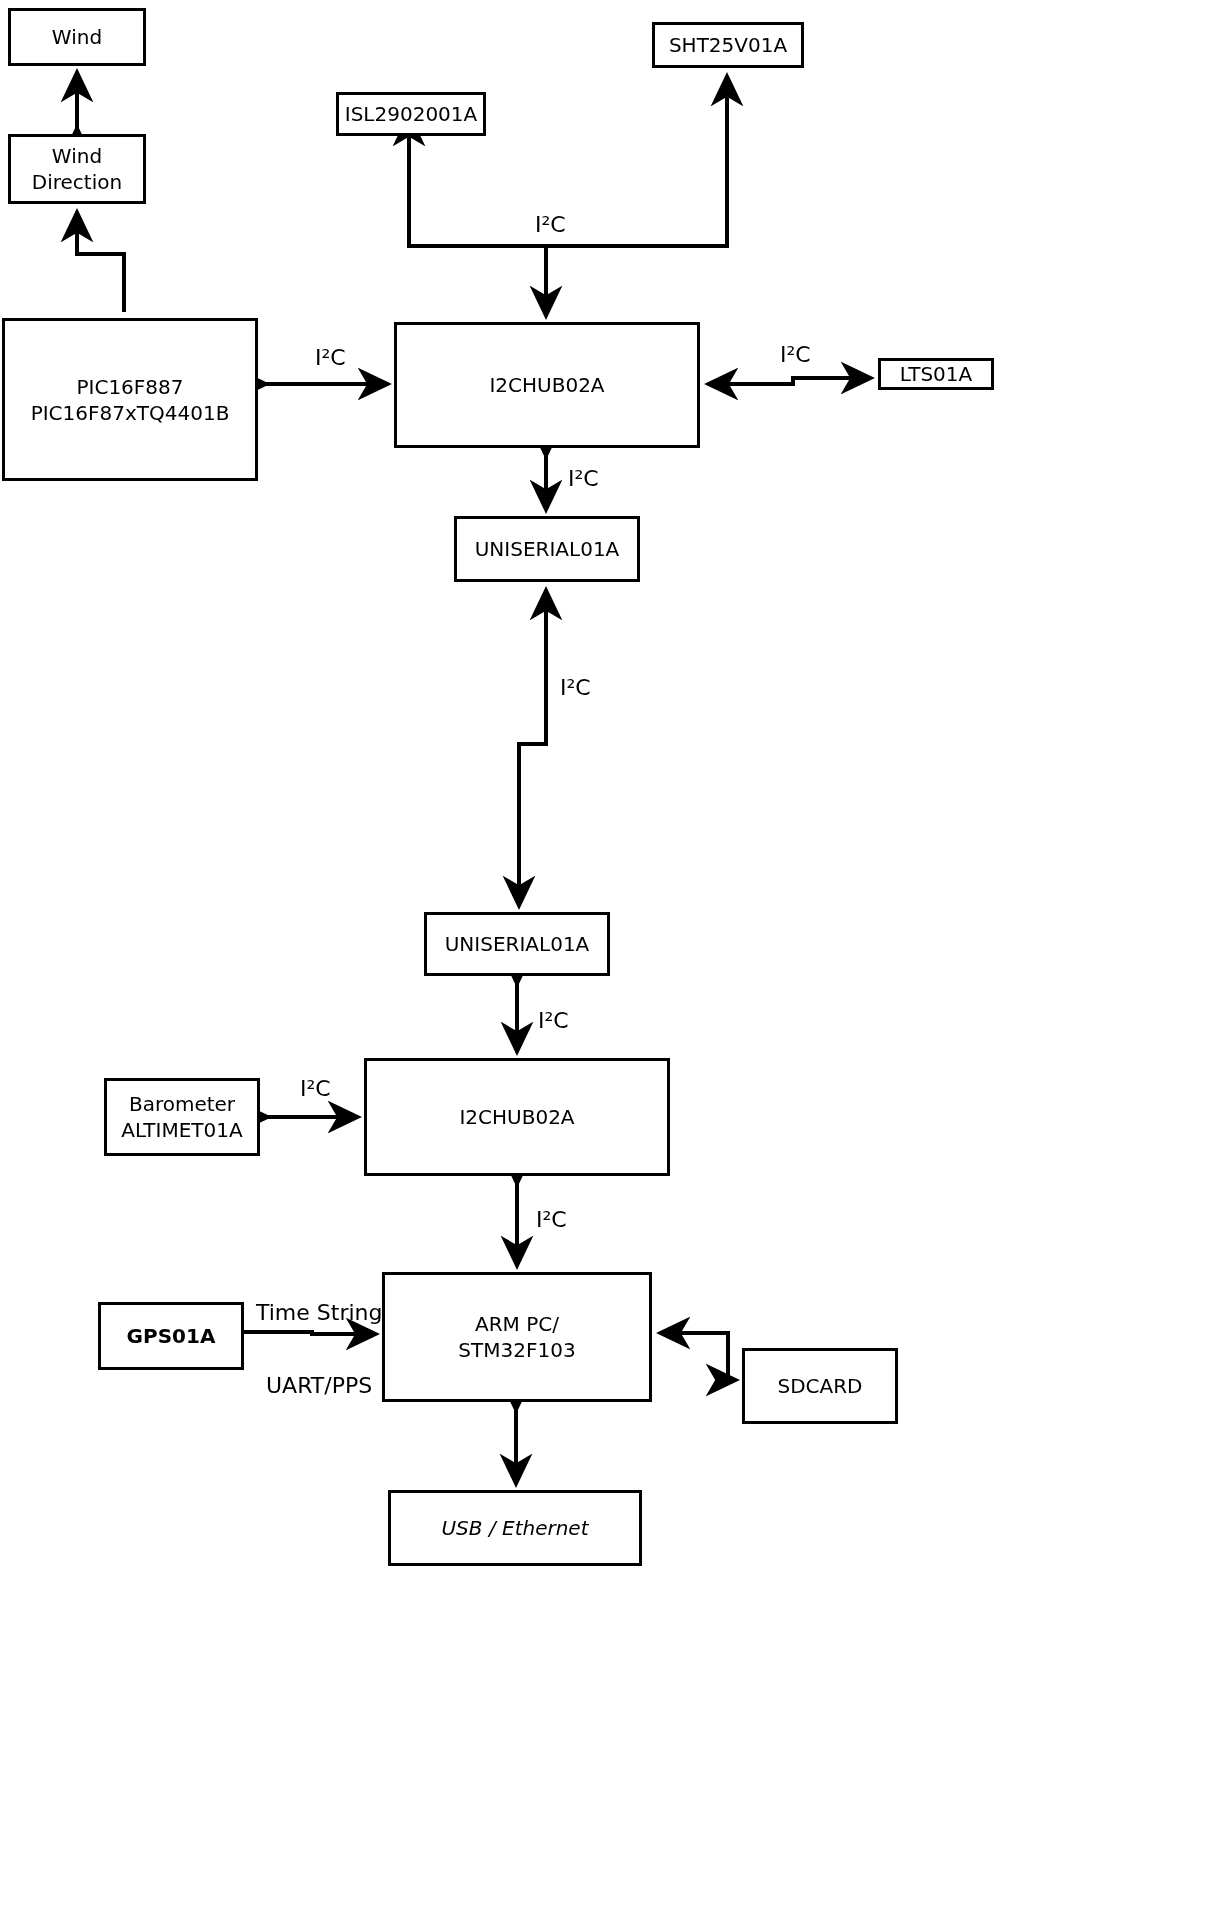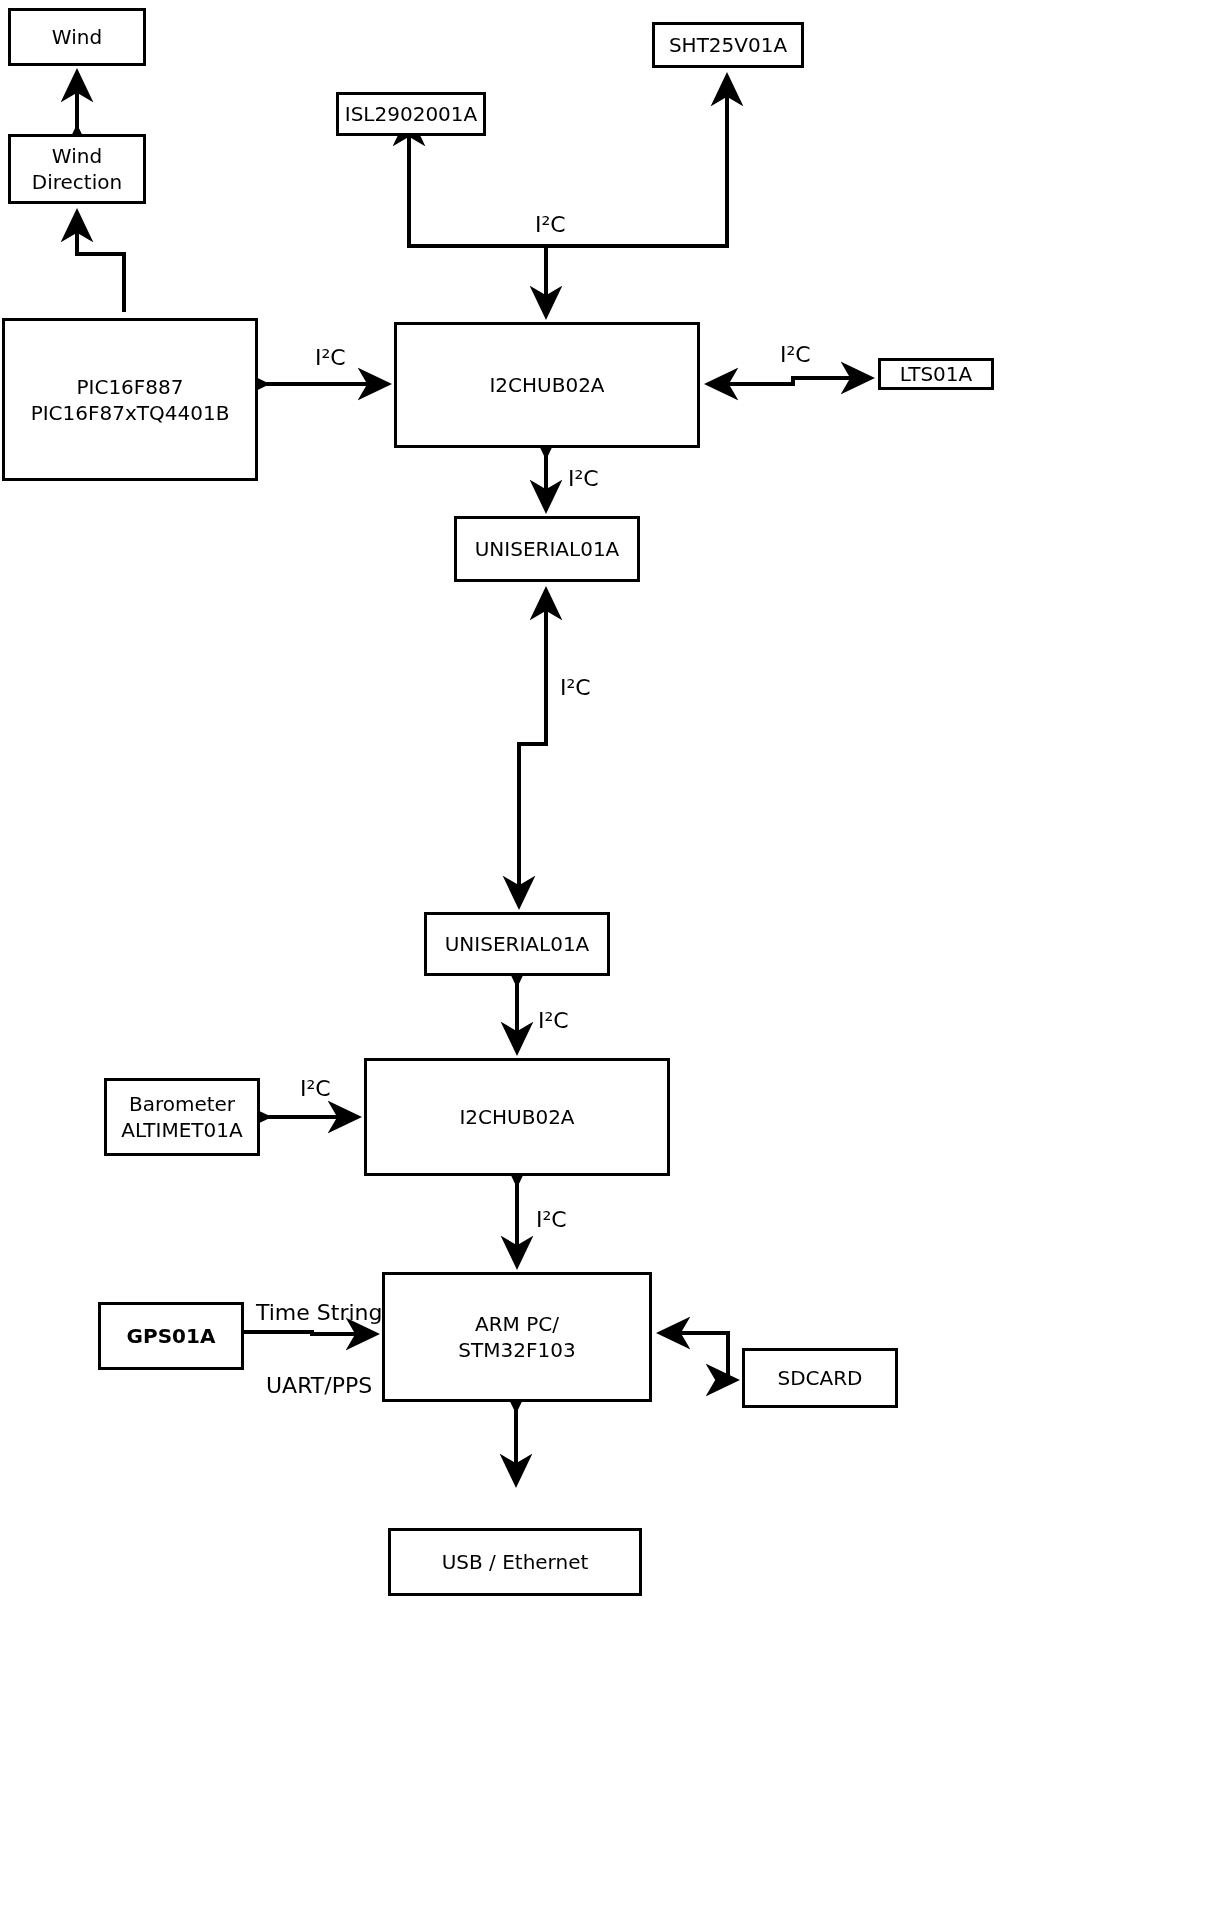--- a/index.html
+++ b/index.html
@@ -121,23 +121,23 @@
   <div class="node" style="left:104px; top:1078px; width:156px; height:78px;">Barometer
 ALTIMET01A</div>
 
   <div class="node" style="left:364px; top:1058px; width:306px; height:118px;">I2CHUB02A</div>
 
   <div class="node" style="left:98px;  top:1302px; width:146px; height:68px;font-weight:bold;">GPS01A</div>
 
   <div class="node" style="left:382px; top:1272px; width:270px; height:130px;">ARM PC/
 STM32F103</div>
 
-  <div class="node" style="left:742px; top:1348px; width:156px; height:60px;">SDCARD</div>
+  <div class="node" style="left:742px; top:1348px; width:156px; height:76px;">SDCARD</div>
 
-  <div class="node" style="left:388px; top:1528px; width:254px; height:68px;">USB / Ethernet</div>
+  <div class="node" style="left:388px; top:1490px; width:254px; height:76px;font-style:italic;">USB / Ethernet</div>
 
   <div class="edge-label" style="left:535px; top:212px;">I²C</div>
 
   <div class="edge-label" style="left:315px; top:345px;">I²C</div>
 
   <div class="edge-label" style="left:780px; top:342px;">I²C</div>
 
   <div class="edge-label" style="left:568px; top:466px;">I²C</div>
 
   <div class="edge-label" style="left:560px; top:675px;">I²C</div>

